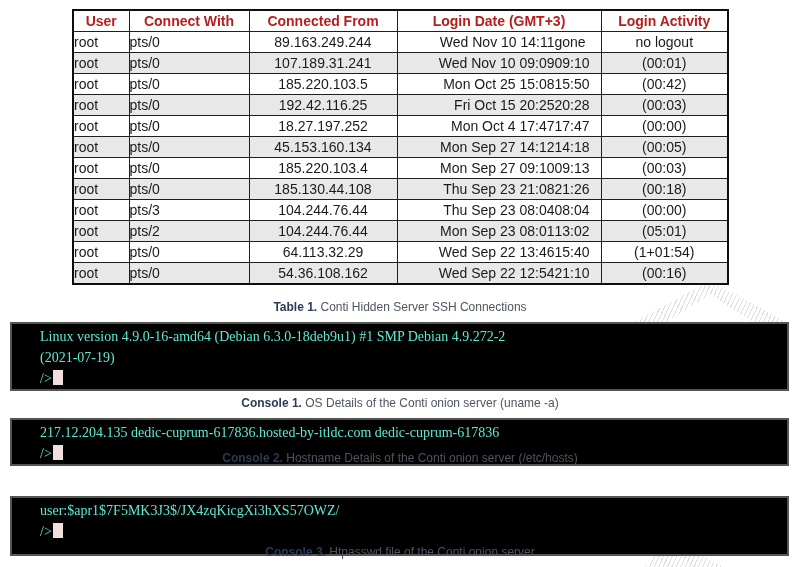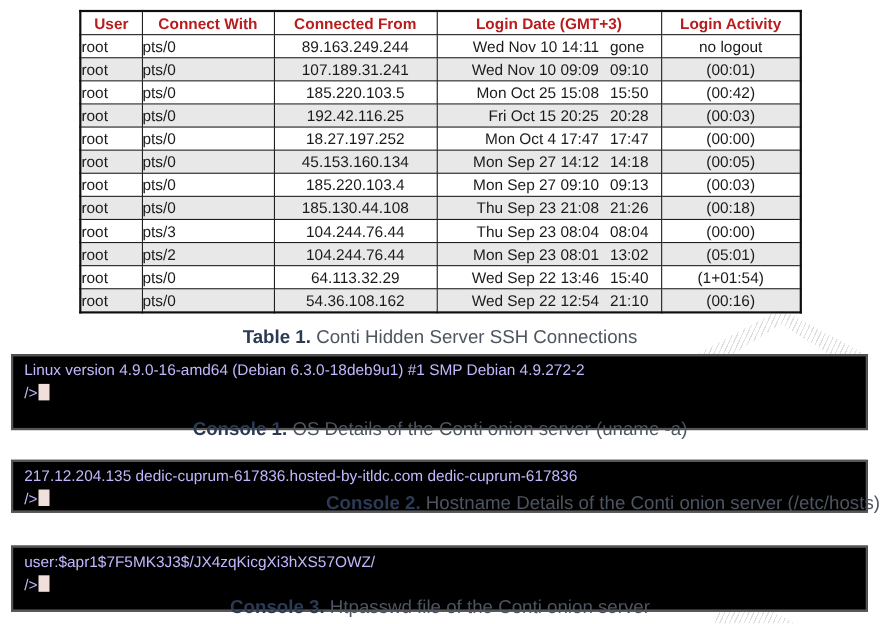--- a/index.html
+++ b/index.html
@@ -18,42 +18,42 @@
   .ssh-table-wrap{position:absolute;left:72px;top:9px;}
   table.ssh{border-collapse:collapse;table-layout:fixed;width:655px;
     font-size:14px;color:#1a1a1a;}
   table.ssh th,table.ssh td{border:1px solid #1f1f1f;height:20px;padding:0;
     line-height:20px;white-space:nowrap;overflow:hidden;}
   table.ssh{border:2px solid #0e0e0e;}
   table.ssh th{font-weight:700;text-align:center;font-size:14px;color:#b91c1c;}
   td.c-user,td.c-tty{text-align:left;padding-left:8px;}
   td.c-from{text-align:center;padding-left:14px;}
   td.c-date{padding:0 10px;}
-  td.c-date .dwrap{display:flex;align-items:center;justify-content:flex-end;gap:10px;}
+  td.c-date .dwrap{display:flex;align-items:center;justify-content:flex-end;gap:0;}
   td.c-date .d1{flex:0 0 auto;text-align:right;}
   td.c-date .d2{flex:0 0 46px;text-align:left;}
   td.c-act{text-align:center;}
   tr.alt td{background:#e8e8e9;}
   col.w-user{width:56px;}col.w-tty{width:120px;}col.w-from{width:148px;}
   col.w-date{width:204px;}col.w-act{width:127px;}
 
   
-  .caption{position:absolute;left:0;width:800px;text-align:center;font-size:17px;
+  .caption{position:absolute;left:0;width:800px;text-align:center;font-size:12px;
     color:#4d5560;line-height:20px;}
   .caption .cap-label{font-weight:700;color:#2b3a55;}
   .tcaption{top:297px;}
-  .ccaption1{top:380px;}
-  .ccaption2{top:448px;text-align:right;}
+  .ccaption1{top:393px;}
+  .ccaption2{top:448px;}
   .ccaption3{top:542px;}
 
   
   .console{position:absolute;left:10px;width:779px;box-sizing:border-box;
-    background:#000000;border:2px solid #555555;color:#c4b5fd;
-    font-family:Liberation Sans, sans-serif;font-size:14px;line-height:21px;
-    padding:2px 10px;}
+    background:#000000;border:2px solid #555555;color:#5eead4;
+    font-family:Liberation Serif, serif;font-size:14px;line-height:21px;
+    padding:2px 28px;}
   .console-1{top:322px;height:69px;}
   .console-2{top:418px;height:48px;}
   .console-3{top:496px;height:60px;}
   .cline{white-space:pre;}
   .cursor{display:inline-block;width:10px;height:15px;background:#f0dfda;
     vertical-align:-2px;margin-left:1px;}
 </style>
 </head>
 <body>
 
@@ -228,20 +228,21 @@
         </tbody>
     </table>
   </div>
 
   <div class="caption tcaption">
     <span class="cap-label">Table 1.</span><span> Conti Hidden Server SSH Connections</span>
   </div>
 
   <div class="console console-1">
     <div class="cline">Linux version 4.9.0-16-amd64 (Debian 6.3.0-18deb9u1) #1 SMP Debian 4.9.272-2</div>
+    <div class="cline">(2021-07-19)</div>
     <div class="cline"><span>/&gt;</span><span class="cursor"></span></div>
   </div>
   <div class="caption ccaption1">
     <span class="cap-label">Console 1.</span><span> OS Details of the Conti onion server (uname -a)</span>
   </div>
 
   <div class="console console-2">
     <div class="cline">217.12.204.135 dedic-cuprum-617836.hosted-by-itldc.com dedic-cuprum-617836</div>
     <div class="cline"><span>/&gt;</span><span class="cursor"></span></div>
   </div>

